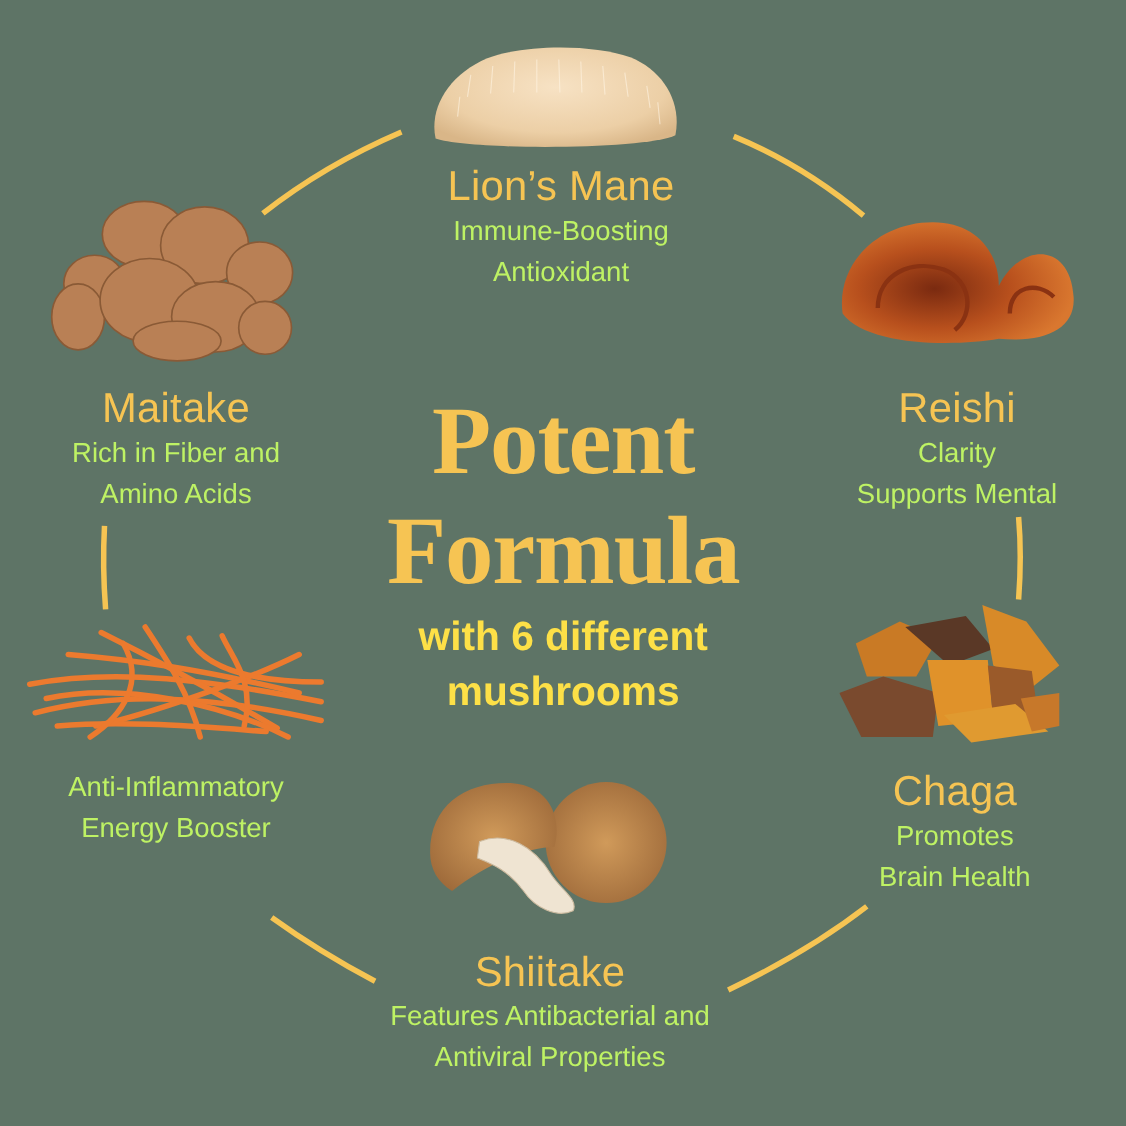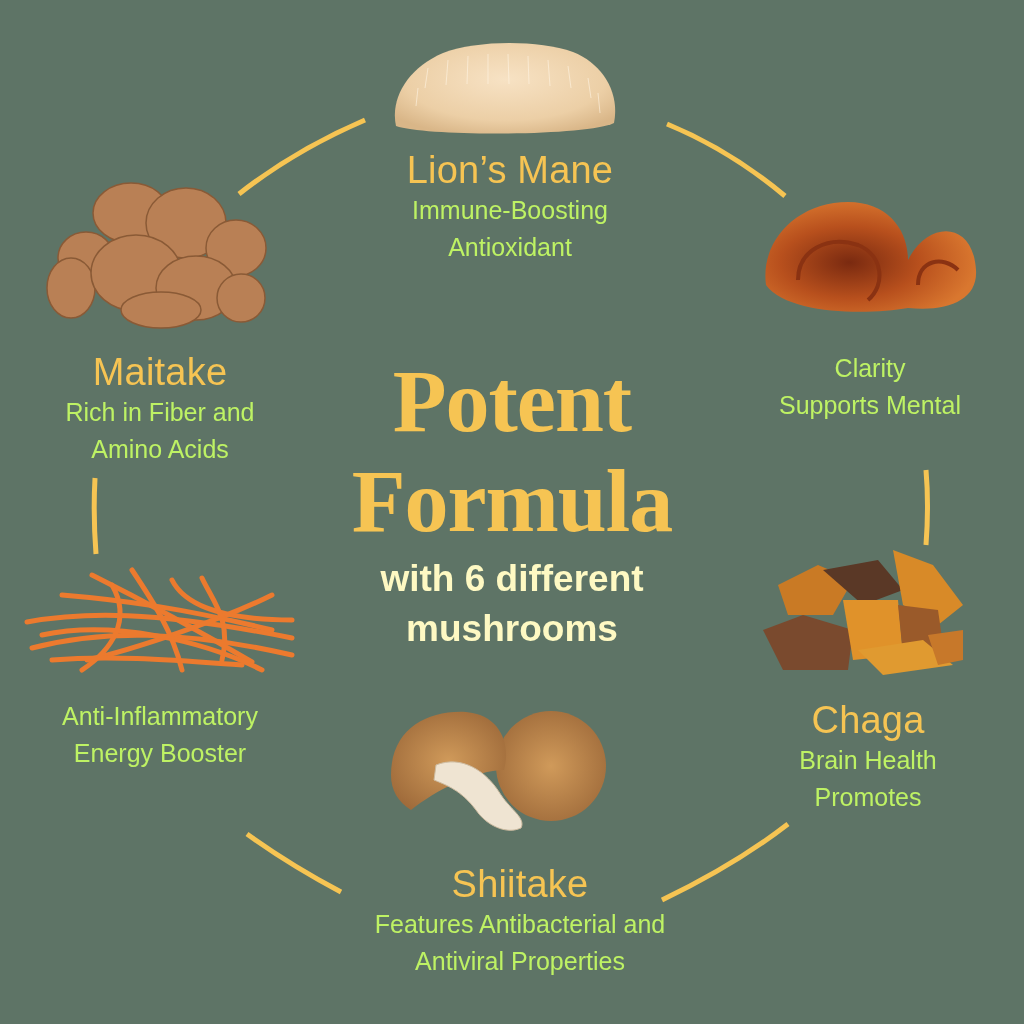--- a/index.html
+++ b/index.html
@@ -19,21 +19,21 @@
   .desc {
     color: #bef264; font-size: 25px; line-height: 37px;
   }
   .center-block { position: absolute; left: 292px; top: 352px; width: 440px; text-align: center; }
   .center-title {
     color: #f6c453; font-weight: 700; font-size: 88px; line-height: 100px;
     letter-spacing: -1px;
     font-family: Liberation Serif, serif;
   }
   .center-sub {
-    color: #fef9c3; font-weight: 700; font-size: 37px; line-height: 46px; margin-top: 4px;
+    color: #fde047; font-weight: 700; font-size: 37px; line-height: 46px; margin-top: 4px;
   }
   .img { position: absolute; }
 </style>
 </head>
 <body>
 
 <div class="canvas">
 
   <svg class="arcs" viewBox="0 0 1024 1024">
     <g stroke="#f6c453" stroke-width="5" fill="none" stroke-linecap="butt">
@@ -132,36 +132,37 @@
     <div class="desc">Antioxidant</div>
   </div>
 
   <div class="label-block" style="left:20px;top:350px;width:280px;">
     <div class="name">Maitake</div>
     <div class="desc">Rich in Fiber and</div>
     <div class="desc">Amino Acids</div>
   </div>
 
   <div class="label-block" style="left:730px;top:350px;width:280px;">
+    <div class="name">Reishi</div>
     <div class="desc">Clarity</div>
     <div class="desc">Supports Mental</div>
   </div>
 
   <div class="label-block" style="left:10px;top:698px;width:300px;">
     <div class="desc">Anti-Inflammatory</div>
     <div class="desc">Energy Booster</div>
   </div>
 
   <div class="label-block" style="left:748px;top:698px;width:240px;">
     <div class="name">Chaga</div>
+    <div class="desc">Promotes</div>
     <div class="desc">Brain Health</div>
-    <div class="desc">Promotes</div>
   </div>
 
-  <div class="label-block" style="left:300px;top:862px;width:440px;">
+  <div class="label-block" style="left:280px;top:862px;width:440px;">
     <div class="name">Shiitake</div>
     <div class="desc">Features Antibacterial and</div>
     <div class="desc">Antiviral Properties</div>
   </div>
 
   <div class="center-block">
     <div class="center-title">Potent</div>
     <div class="center-title">Formula</div>
     <div class="center-sub">with 6 different</div>
     <div class="center-sub">mushrooms</div>

